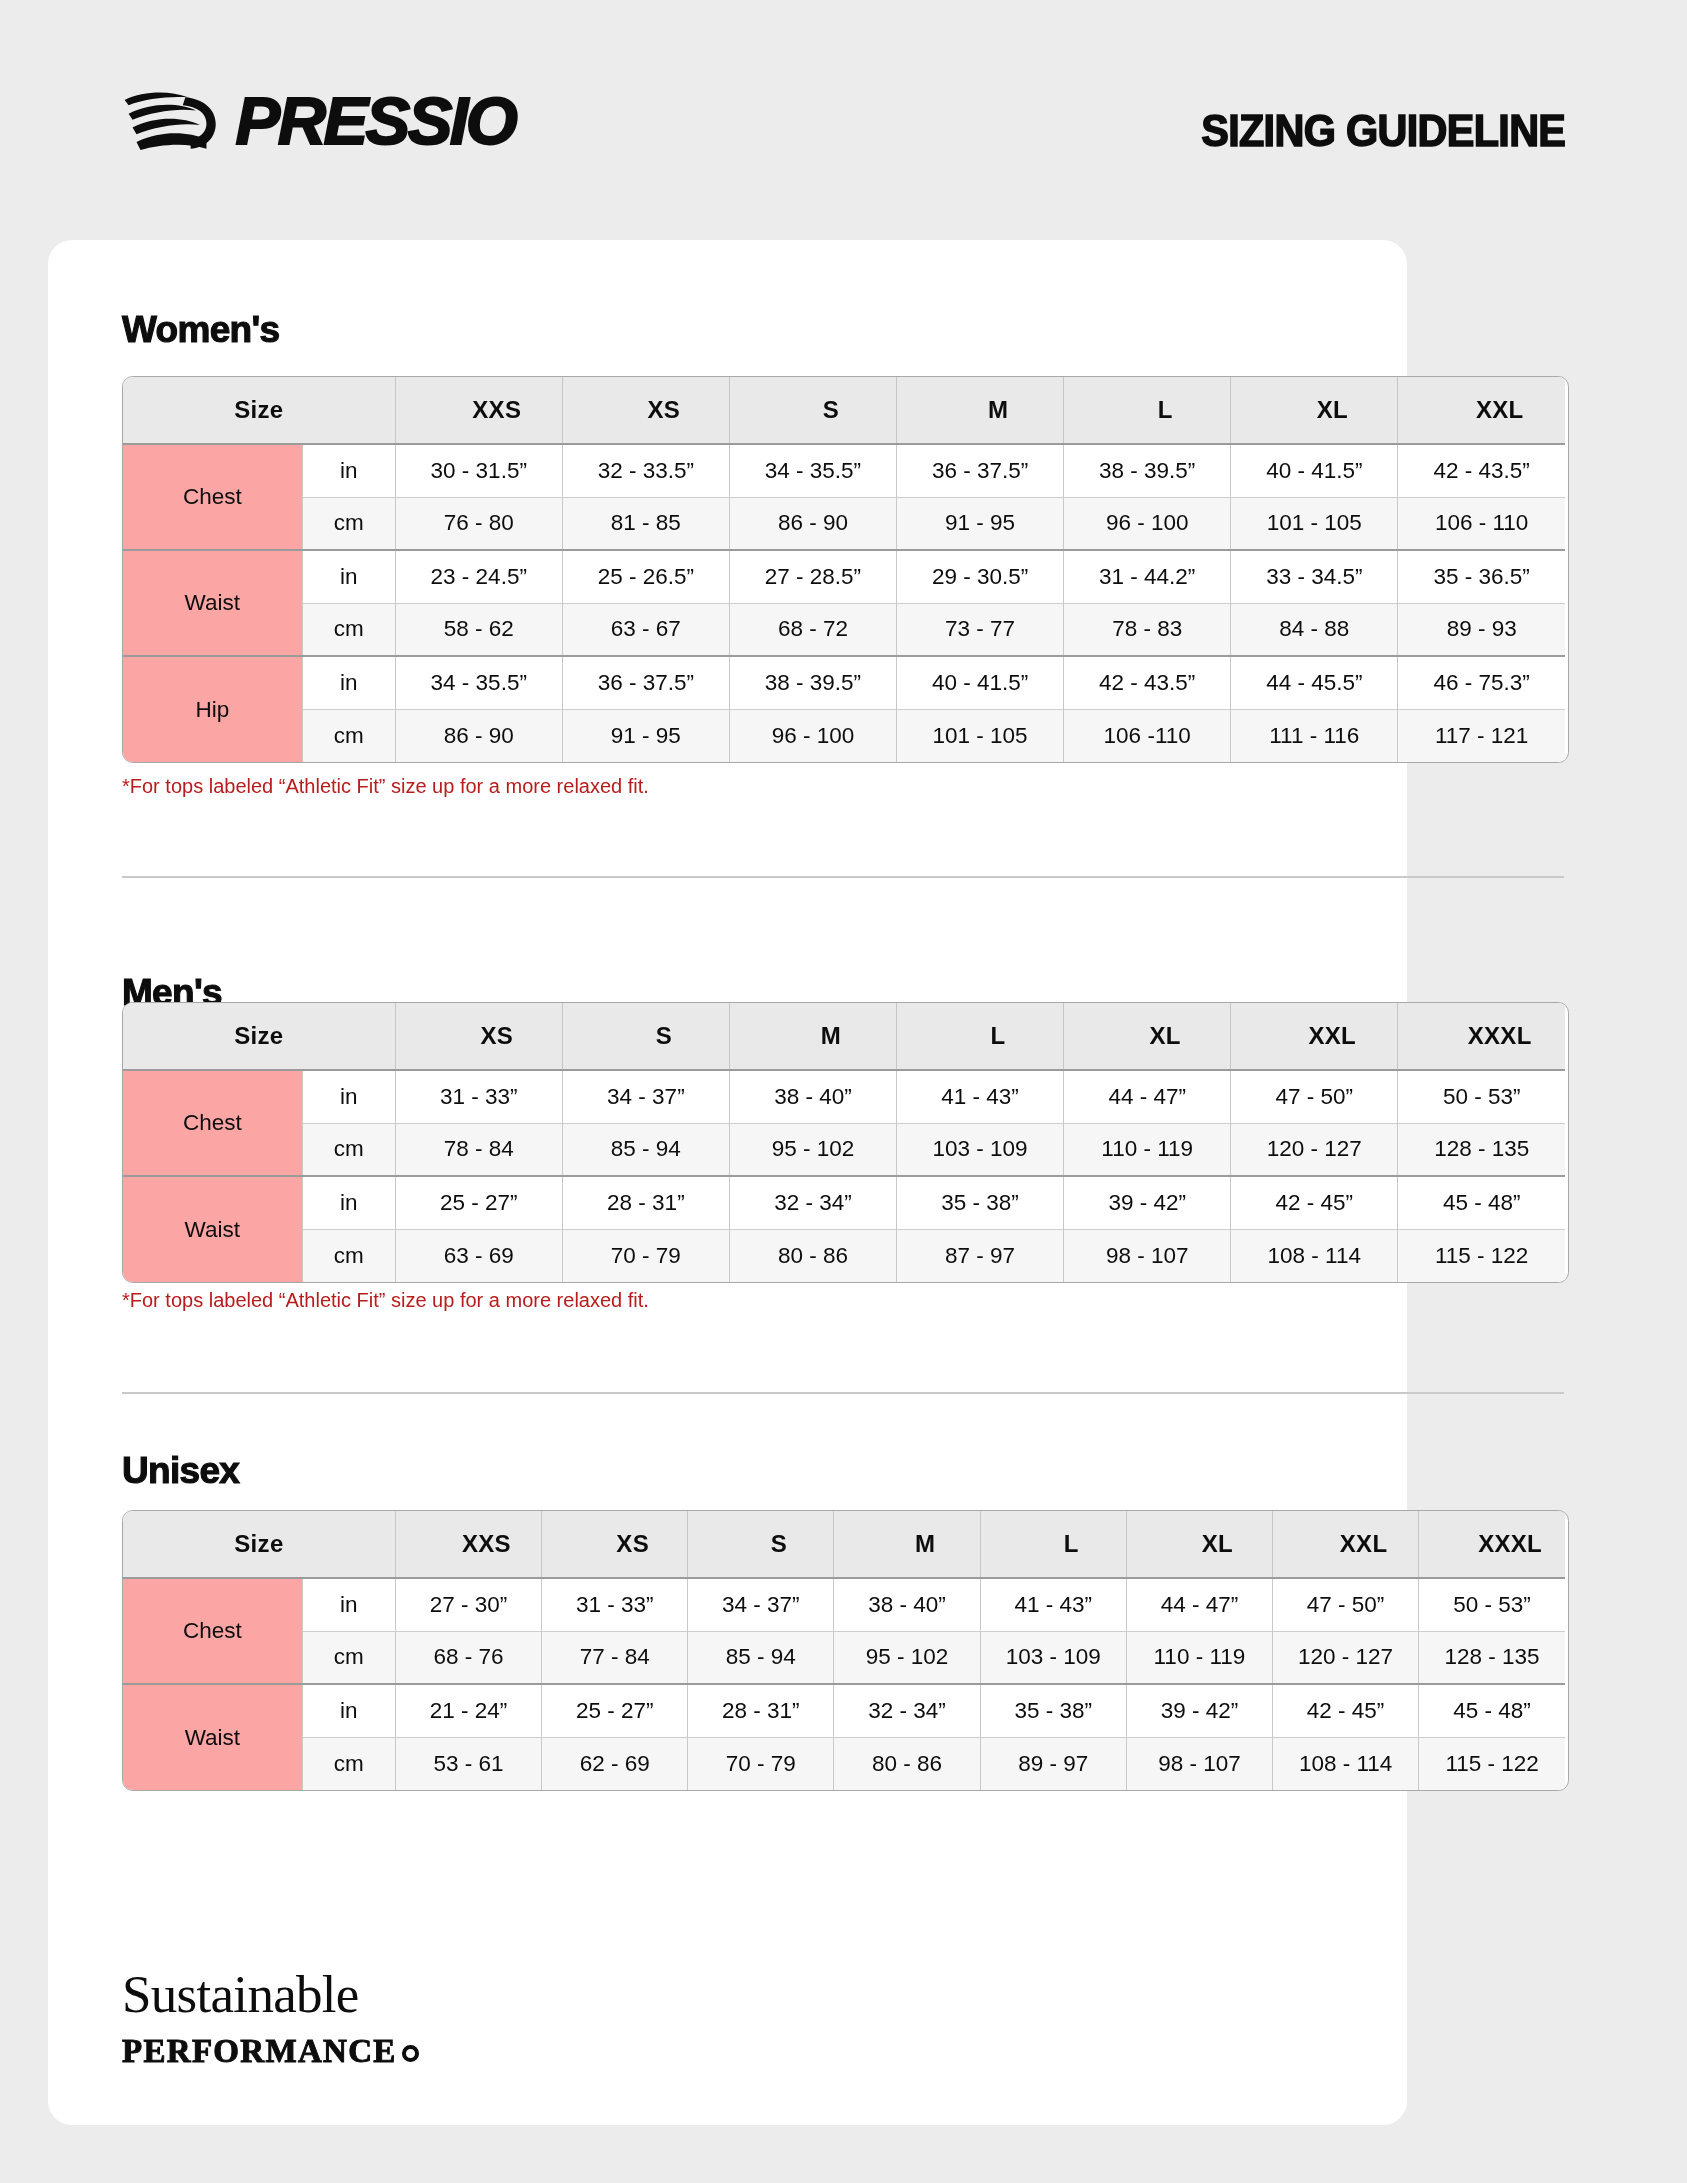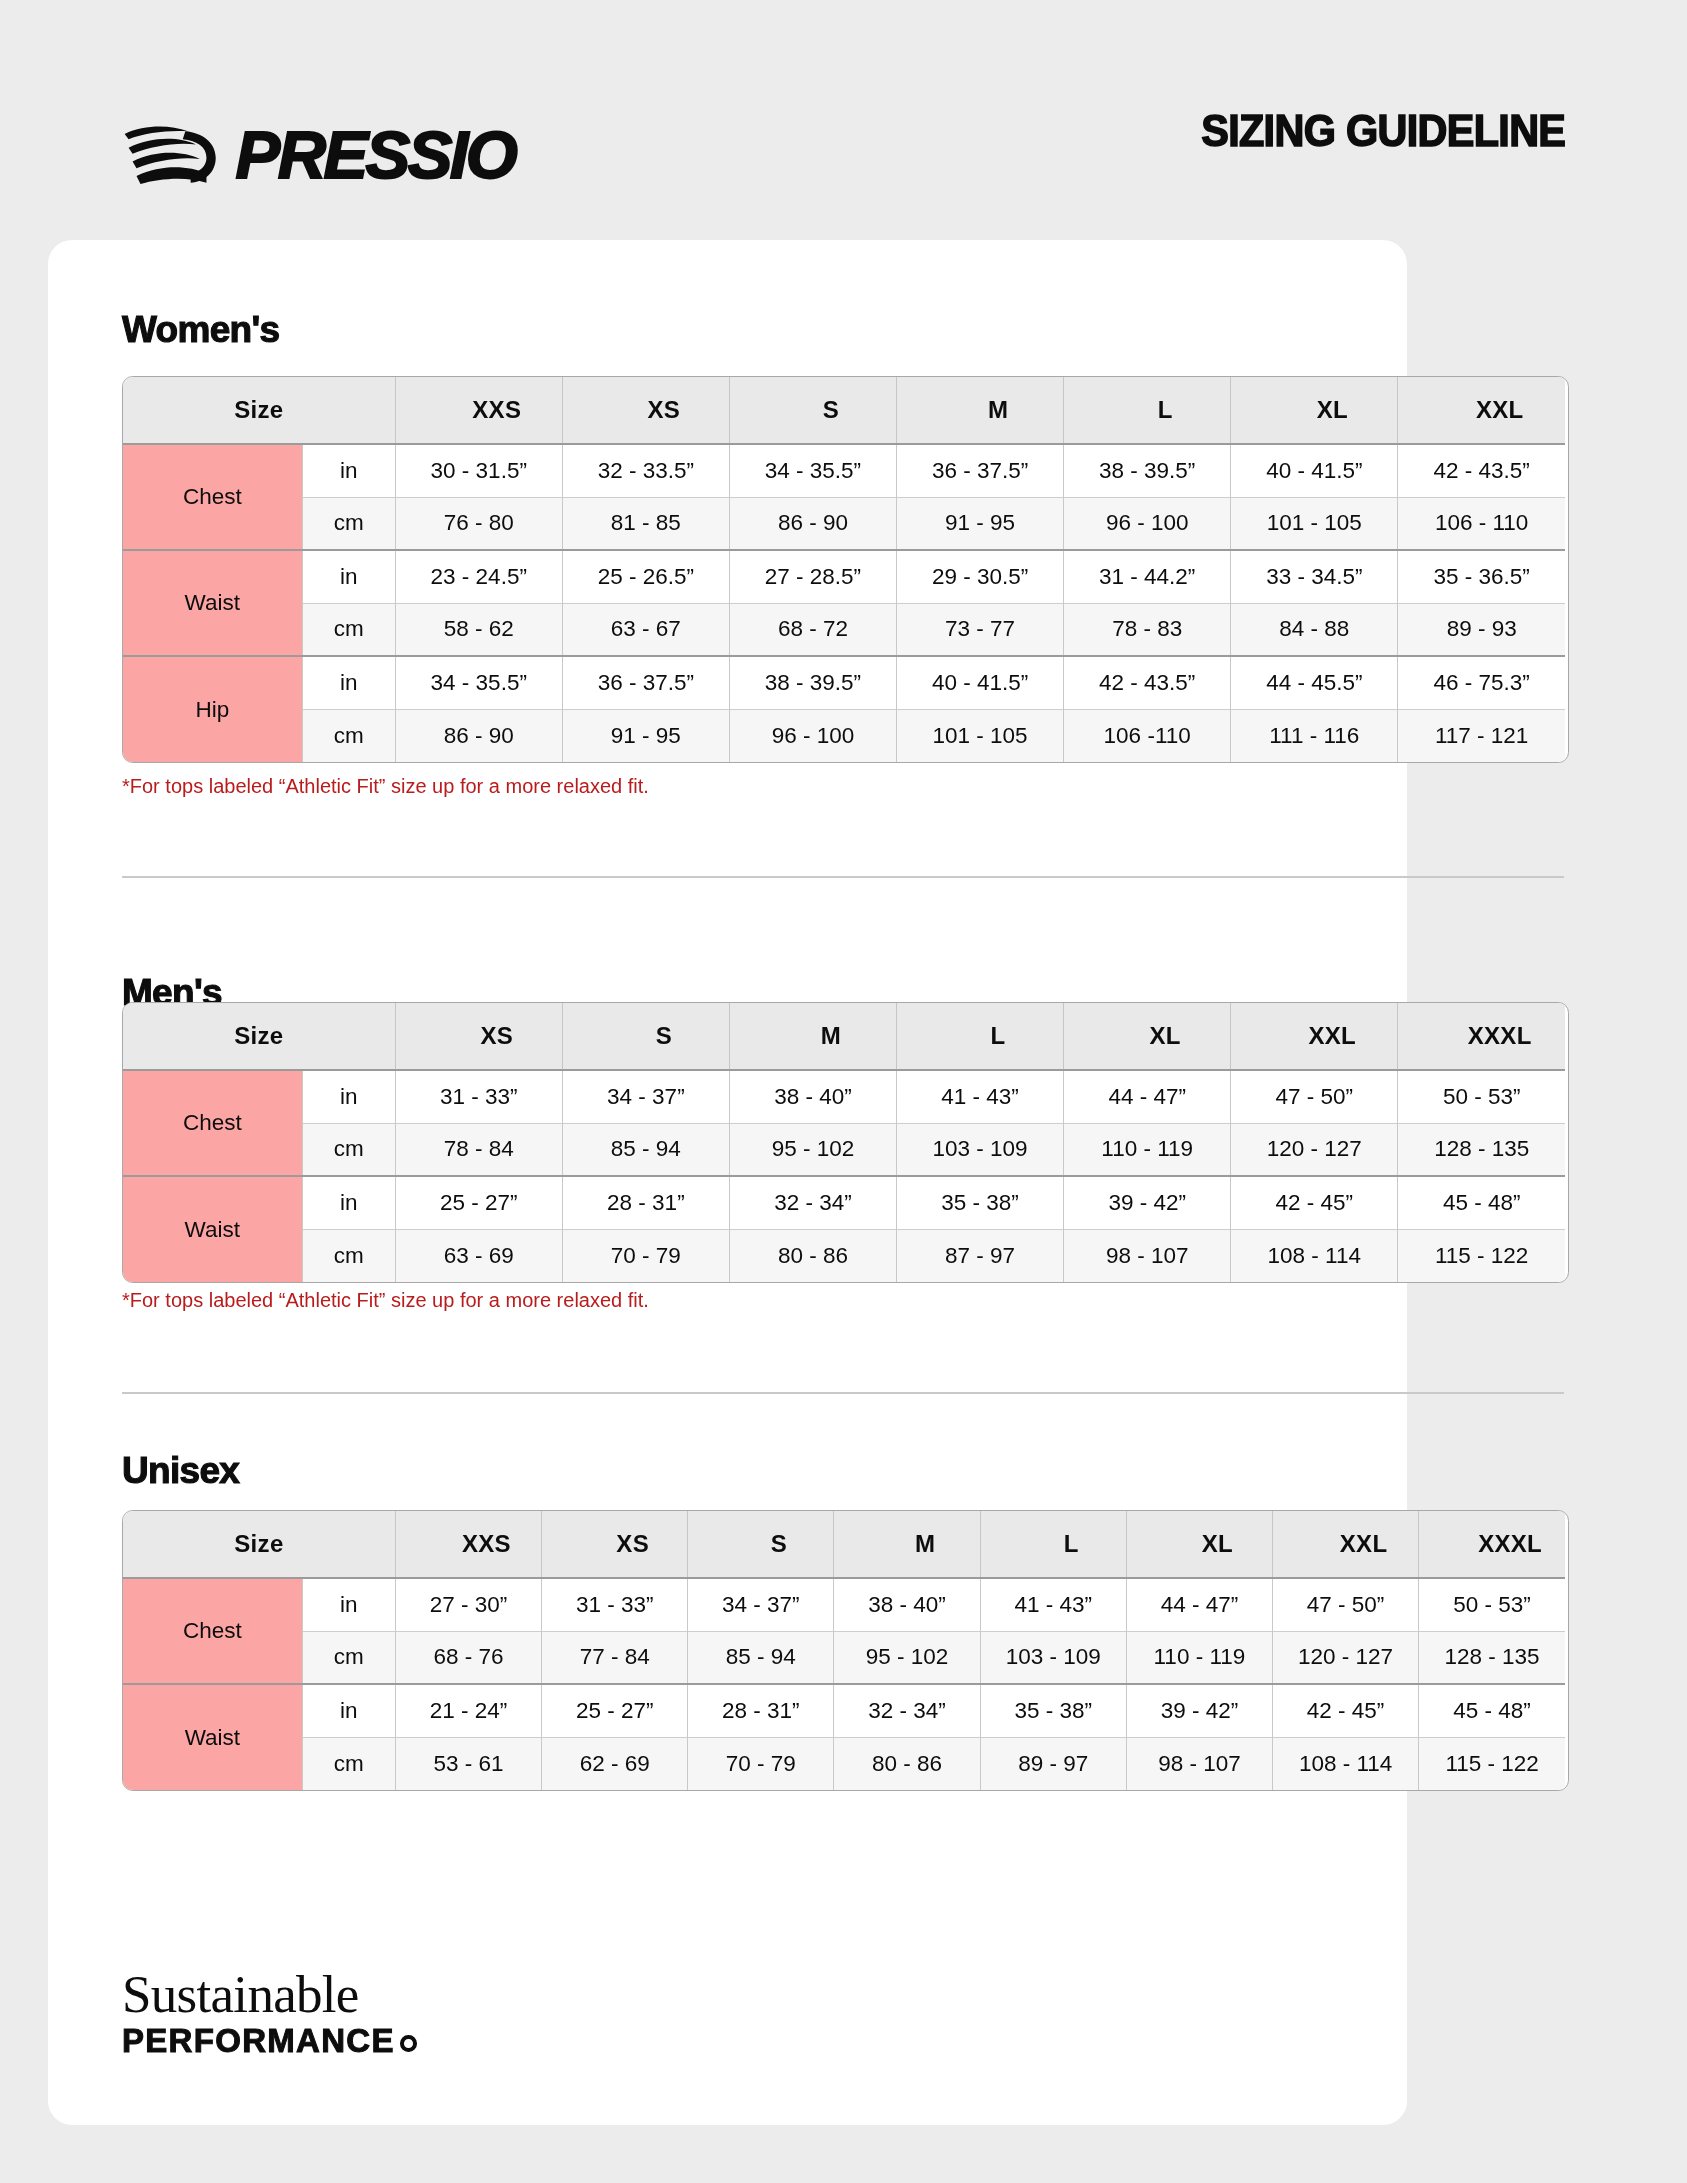--- a/index.html
+++ b/index.html
@@ -4,21 +4,21 @@
 <style>
   html,body{margin:0;padding:0;}
   body{
     width:1687px;height:2183px;position:relative;overflow:hidden;
     background:#ececec;
     font-family:"Liberation Sans","DejaVu Sans",sans-serif;
     color:#0d0d0d;
     -webkit-font-smoothing:antialiased;
   }
   
-  .brand{position:absolute;left:122px;top:87px;display:flex;align-items:center;gap:14.6px;margin-top:34px;}
+  .brand{position:absolute;left:122px;top:87px;display:flex;align-items:center;gap:14.6px;}
   .brand svg{display:block;}
   .brand-word{
     font-size:67px;font-weight:700;font-style:italic;line-height:1;
     letter-spacing:-2.6px;-webkit-text-stroke:2px #0d0d0d;
   }
   .doc-title{
     position:absolute;right:122px;top:109px;
     font-size:44px;font-weight:700;line-height:1;letter-spacing:-0.7px;
     -webkit-text-stroke:1.6px #0d0d0d;
     transform:scaleX(0.94);transform-origin:100% 50%;
@@ -63,21 +63,21 @@
   .size-table tr.group-start td{border-top:2px solid #9b9b9b;}
   .size-table td.label-cell{background:#fca5a5;}
   
   .footer-logo{position:absolute;left:74px;top:1728px;line-height:1;}
   .footer-line1{
     font-family:"Liberation Serif","DejaVu Serif",serif;
     font-size:53px;font-weight:400;letter-spacing:-0.7px;display:block;
   }
   .footer-line2{
     font-size:33px;font-weight:700;letter-spacing:1.3px;display:inline-block;
-    margin-top:3px;-webkit-text-stroke:1px #0d0d0d;
+    margin-top:14px;font-family:Liberation Serif, serif;-webkit-text-stroke:1px #0d0d0d;
   }
   .period-ring{
     display:inline-block;width:8.6px;height:8.6px;border:4px solid #0d0d0d;
     border-radius:50%;margin-left:5.3px;vertical-align:baseline;
   }
   
   #sec-women  .section-heading{top:71px;}
   #sec-women  .table-wrap{top:136px;}
   #sec-women  .footnote{top:535px;}
   #divider-1{top:636px;}

